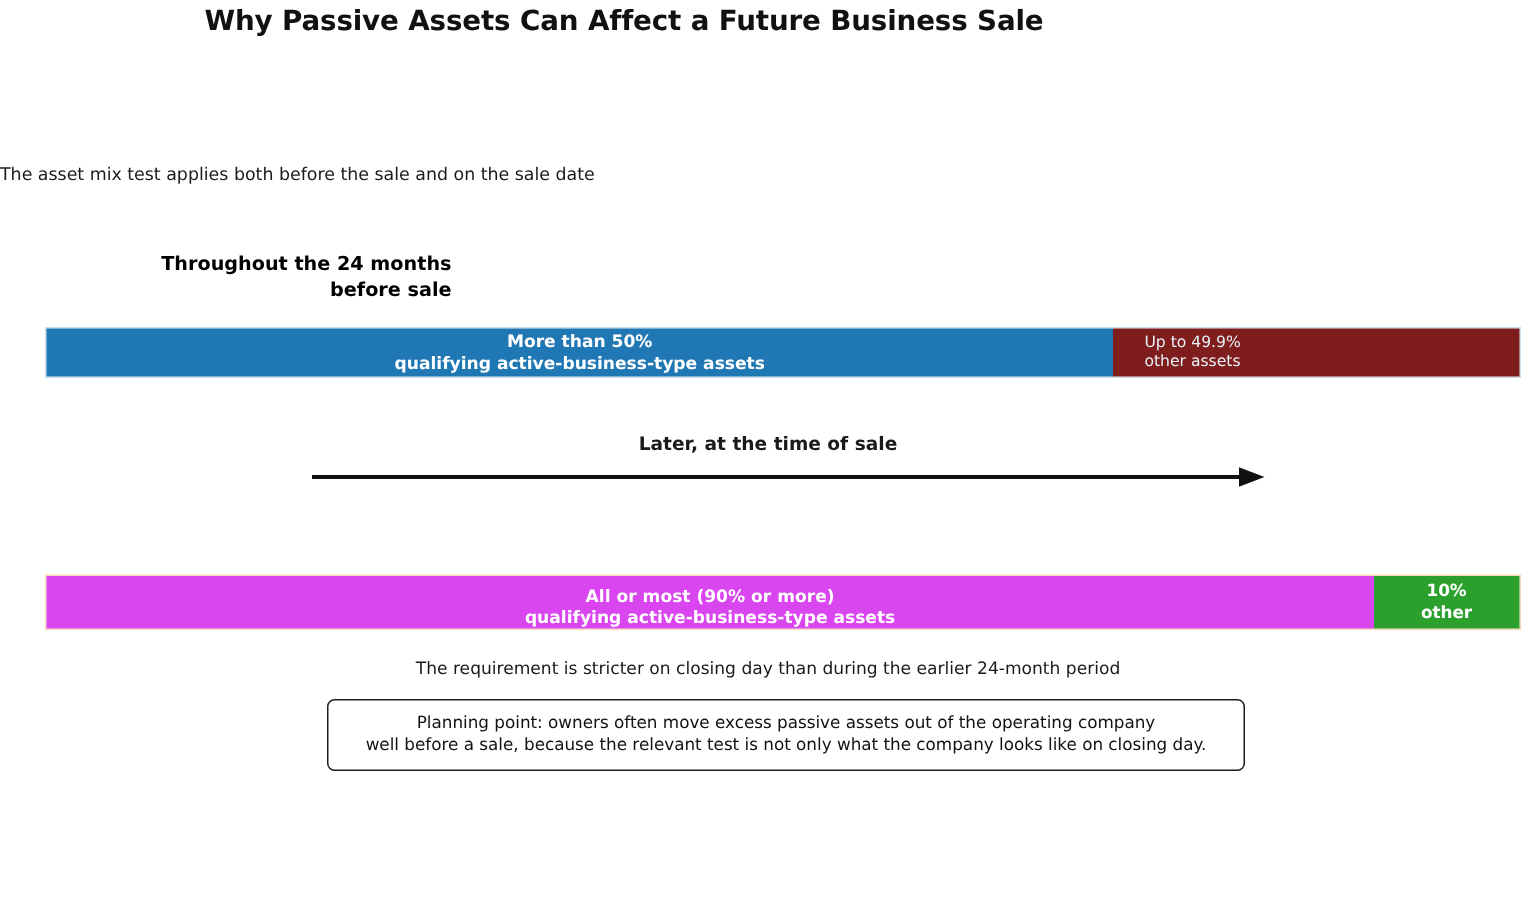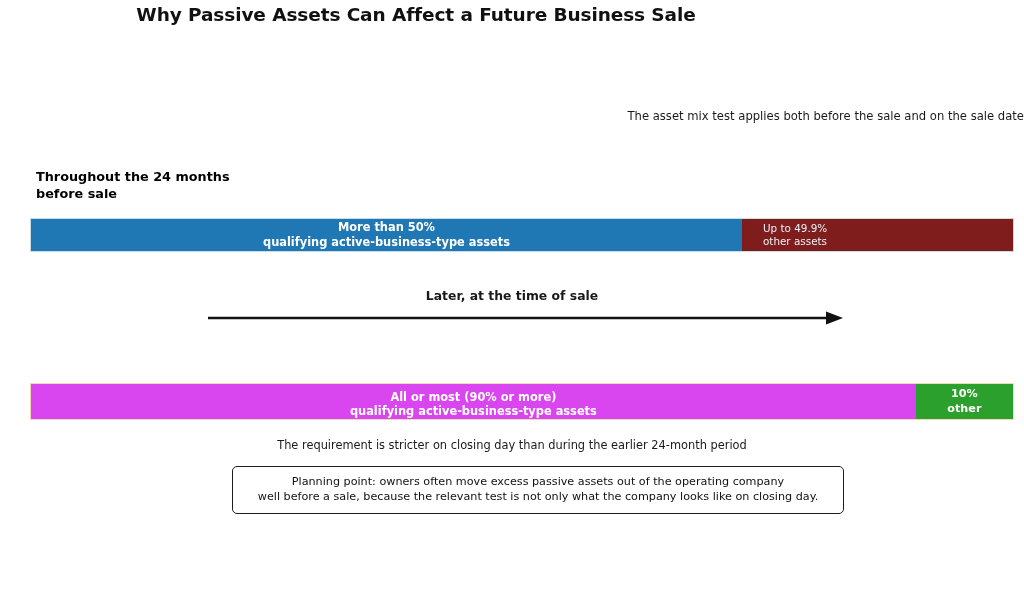--- a/index.html
+++ b/index.html
@@ -35,33 +35,33 @@
     font-weight: bold;
     letter-spacing: -0.1px;
     color: #111111;
   }
 
   .subtitle {
     position: absolute;
     left: 0;
     top: 109px;
     width: 1024px;
-    text-align: right;
+    text-align: left;
     font-size: 11.6px;
     font-weight: normal;
     color: #1a1a1a;
   }
 
   
   .stage-label {
     position: absolute;
     font-size: 12.8px;
     font-weight: bold;
     color: #000000;
-    text-align: left;
+    text-align: right;
     line-height: 1.32;
     white-space: pre-line;
   }
   .stage-label-1 {
     left: 36px;
     top: 169px;
     width: 265px;
   }
   .stage-label-2 {
     left: 36px;
@@ -166,21 +166,21 @@
     position: absolute;
     left: 205px;
     top: 306px;
     width: 642px;
     height: 24px;
   }
 
   
   .callout {
     position: absolute;
-    left: 232px;
+    left: 218px;
     top: 466px;
     width: 612px;
     box-sizing: border-box;
     border: 1.1px solid #1d1d1d;
     border-radius: 5px;
     background: #ffffff;
     padding: 7px 10px 8px 10px;
     text-align: center;
     font-size: 11.2px;
     line-height: 1.38;

